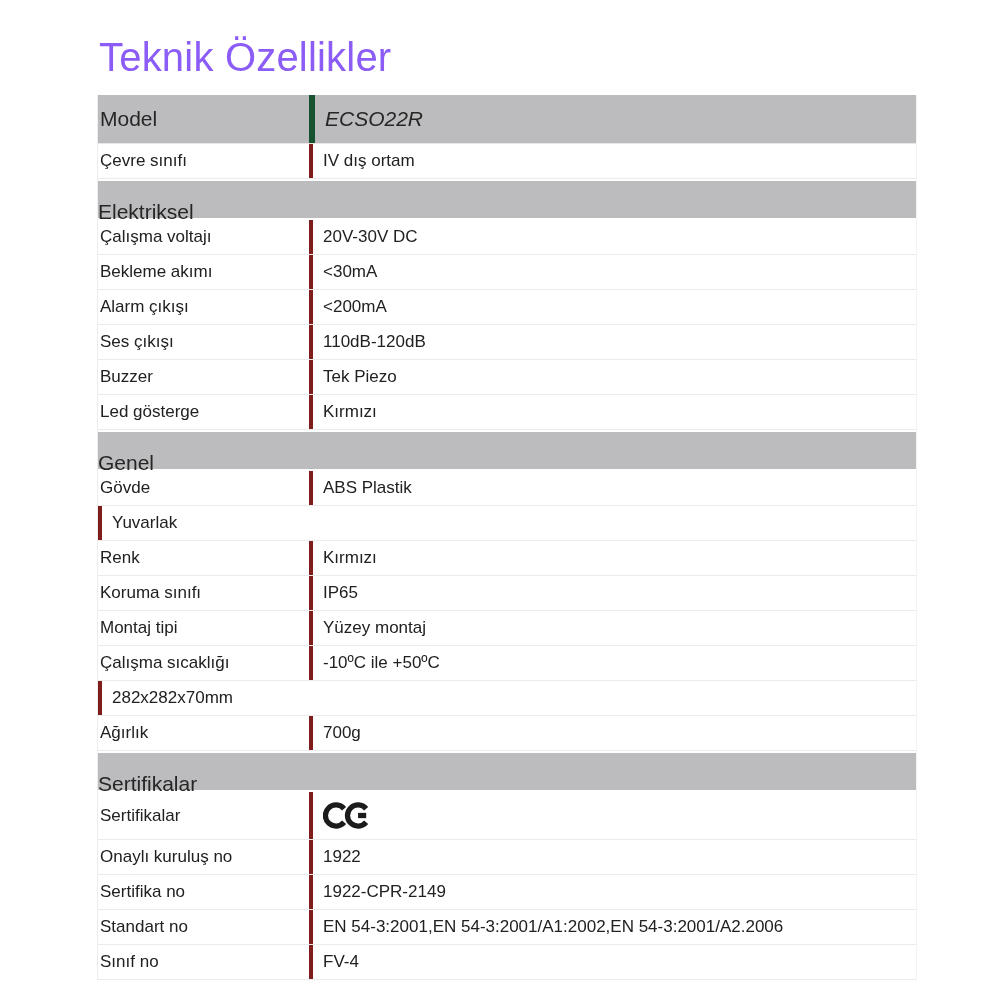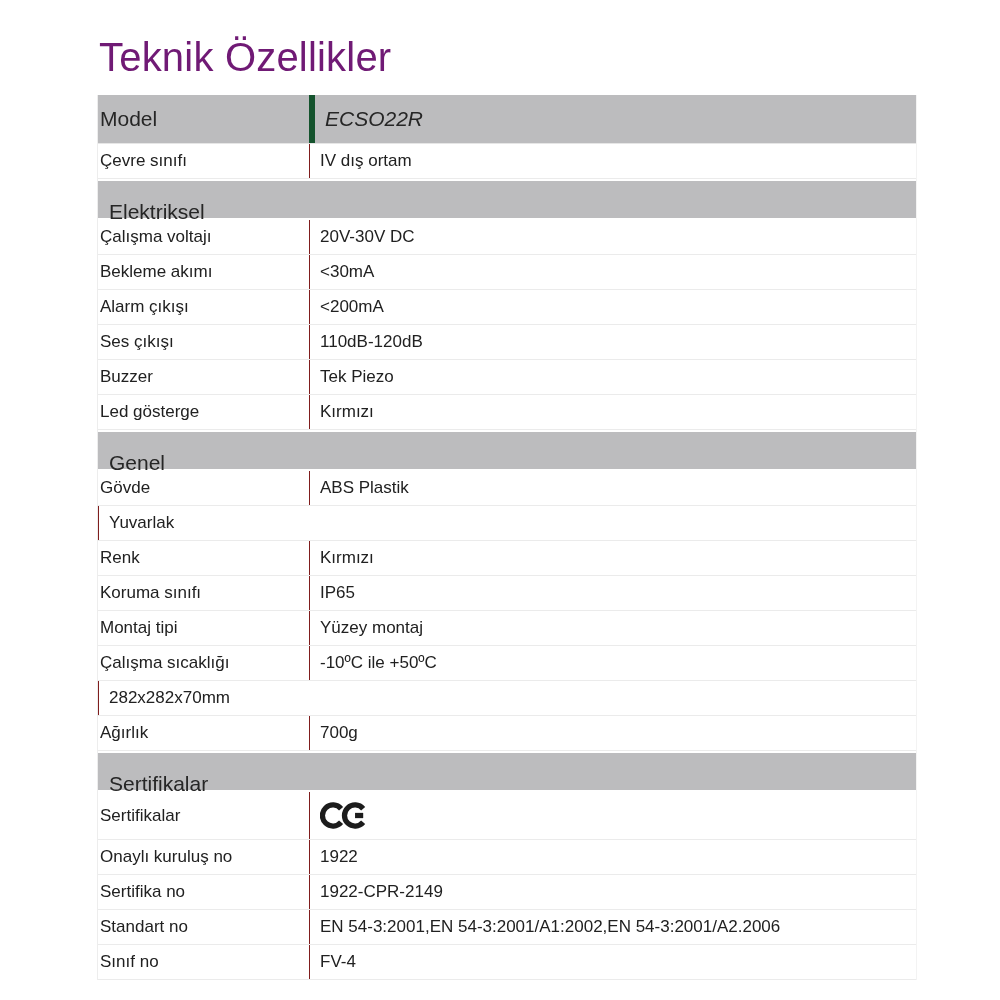--- a/index.html
+++ b/index.html
@@ -10,21 +10,21 @@
     background: #ffffff;
     font-family: "Liberation Sans", "DejaVu Sans", sans-serif;
     color: #222222;
   }
   .page-title {
     position: absolute;
     left: 99px;
     top: 8px;
     font-size: 40px;
     font-weight: 400;
-    color: #701a75;
+    color: #8b5cf6;
     letter-spacing: 0.2px;
   }
   .spec-table {
     position: absolute;
     left: 97px;
     top: 95px;
     width: 818px;
     border-left: 1px solid #ededed;
     border-right: 1px solid #f3f3f3;
   }
@@ -44,21 +44,21 @@
     padding-left: 2px;
     font-size: 17px;
     color: #212121;
     flex: 0 0 211px;
   }
   .cell.value {
     flex: 1 1 auto;
     padding-left: 10px;
     font-size: 17px;
     color: #212121;
-    border-left: 1px solid #7f1d1d;
+    border-left: 4px solid #7f1d1d;
   }
   .trow.plain { height: 34px; }
   .trow.header {
     height: 48px;
     background: #bcbcbe;
     border-bottom: 1px solid #e6e6e6;
   }
   .trow.header .cell.label,
   .trow.header .cell.value {
     font-size: 21px;
@@ -69,21 +69,20 @@
     font-style: italic;
   }
   .trow.section {
     height: 37px;
     background: #bcbcbe;
     border-top: 2px solid #ffffff;
     border-bottom: 2px solid #ffffff;
   }
   .trow.section .cell.section-title {
     width: 100%;
-    padding-left: 11px;
     font-size: 21px;
     color: #262626;
     margin-top: 24px;
   }
   .trow.ce-row { height: 47px; }
   .ce-mark-svg { display: block; }
 </style>
 </head>
 <body>
 

